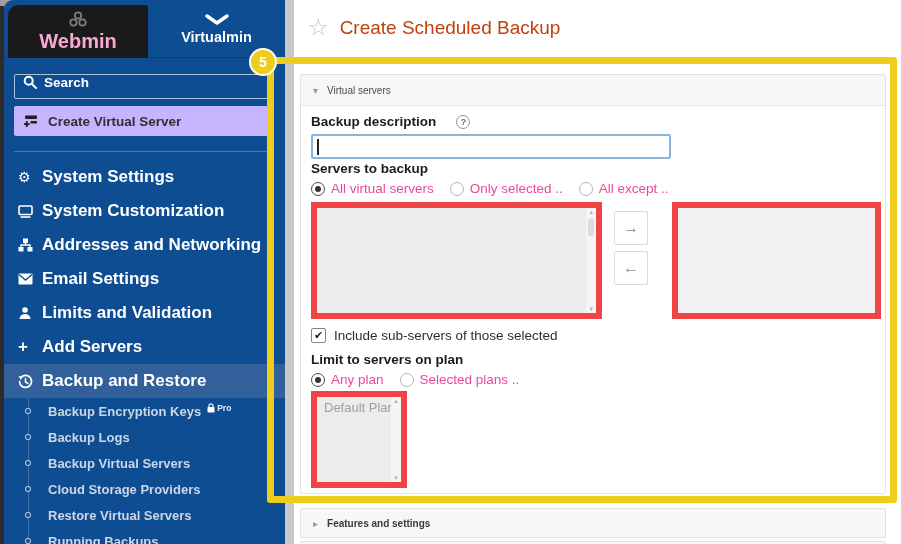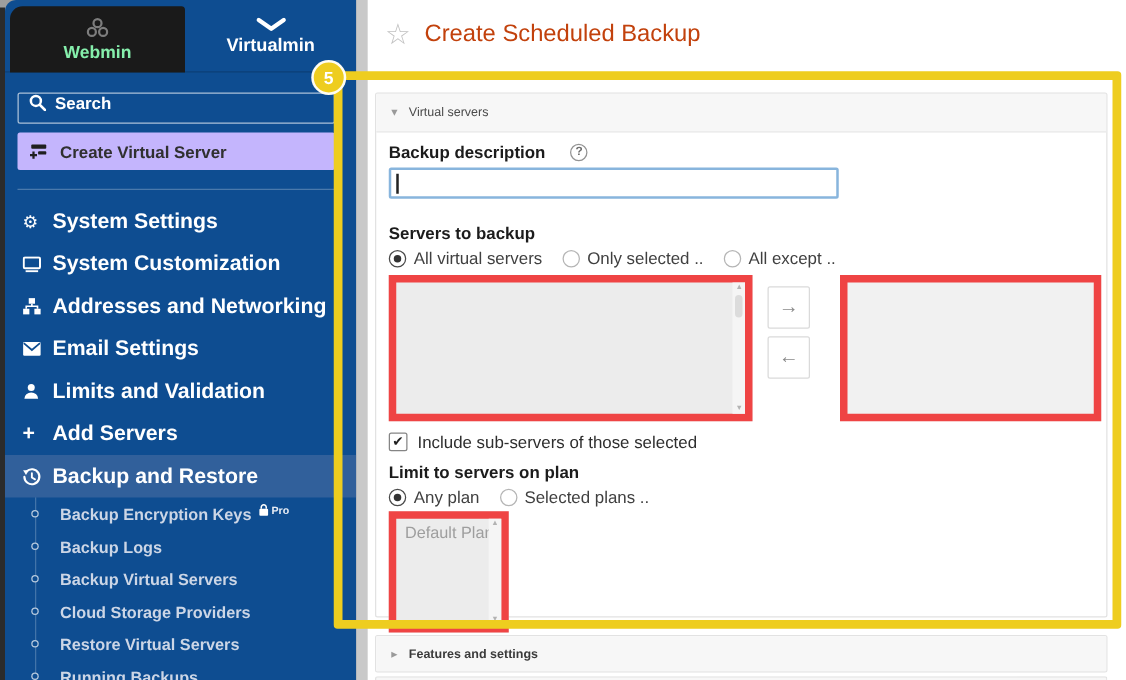--- a/index.html
+++ b/index.html
@@ -6,21 +6,21 @@
   html,body { background:#9e9e9e; }
   body { font-family:"Liberation Sans","DejaVu Sans",sans-serif; }
   #frame { position:relative; width:901px; height:544px; overflow:hidden; background:#9e9e9e; }
 
   
   #left-edge { position:absolute; left:0; top:6px; width:4px; height:538px; background:#2b2b2b; }
   #sidebar { position:absolute; left:4px; top:0; width:281px; height:544px; background:#0e4d91; border-top-left-radius:9px; }
   #tabs { position:absolute; left:0; top:0; width:100%; height:58px; border-bottom:1px solid rgba(0,0,0,.18); }
   .tab-webmin { position:absolute; left:4px; top:5px; width:140px; height:53px; background:#1a1a1a;
     border-radius:10px 3px 0 0; display:flex; flex-direction:column; align-items:center; justify-content:center; gap:3px; cursor:pointer; }
-  .tab-webmin .tab-label { color:#86efac; font-size:14px; font-weight:600; }
+  .tab-webmin .tab-label { color:#f9a8d4; font-size:20px; font-weight:600; }
   .tab-virtualmin { position:absolute; left:144px; top:0; right:0; height:58px;
     display:flex; flex-direction:column; align-items:center; justify-content:center; gap:4px; cursor:pointer; }
   .tab-virtualmin .tab-label { color:#ffffff; font-size:14.5px; font-weight:700; }
 
   #search-box { position:absolute; left:10px; top:74px; width:254px; height:25px;
     border:1px solid rgba(255,255,255,.65); border-radius:2px; display:flex; align-items:flex-start; padding-left:8px; gap:7px; }
   #search-box .search-text { color:#fff; font-weight:700; font-size:13.5px; }
 
   #create-row { position:absolute; left:10px; top:106px; width:254px; height:30px; background:#c4b5fd;
     border-radius:2px; display:flex; align-items:center; padding-left:9px; gap:9px; cursor:pointer; }
@@ -66,22 +66,22 @@
 
   .panel-body { padding:8px 4px 0 10px; }
   .bold-label { color:#1c1c1c; font-size:13.5px; font-weight:700; display:flex; align-items:center; gap:20px; }
   .help { width:14px; height:14px; border:1.3px solid #939393; border-radius:50%; display:inline-flex;
     align-items:center; justify-content:center; color:#6e6e6e; font-size:9.5px; font-weight:700; cursor:pointer; }
 
   #desc-input { position:relative; margin-top:5px; width:360px; height:25px; border:2px solid #88b5dd;
     border-radius:2px; background:#fff; }
   #desc-input .caret { position:absolute; left:4px; top:3px; width:1.5px; height:16px; background:#222; }
 
-  .section { margin-top:20px; }
-  .radio-row { margin-top:5px; display:flex; align-items:center; gap:6px; color:#404040; font-size:13.5px; }
+  .section { margin-top:2px; }
+  .radio-row { margin-top:5px; display:flex; align-items:center; gap:6px; color:#ec4899; font-size:13.5px; }
   .radio-opt { display:flex; align-items:center; gap:6px; margin-right:10px; cursor:pointer; }
   .radio { width:14px; height:14px; border-radius:50%; border:1px solid #b5b5b5; background:#fff; position:relative; }
   .radio.on { border:1px solid #4a4a4a; }
   .radio.on::after { content:""; position:absolute; left:3px; top:3px; width:6px; height:6px; border-radius:50%; background:#333; }
 
   #dual-list { margin-top:6px; display:flex; align-items:flex-start; }
   .listbox { position:relative; background:#ececec; border:6px solid #ef4444; }
   #list-left { width:295px; height:117px; }
   #list-right { width:212px; height:117px; background:#f1f1f1; margin-left:12px; }
   .sb { position:absolute; right:0; top:0; bottom:0; width:10px; background:#f5f5f5; }

